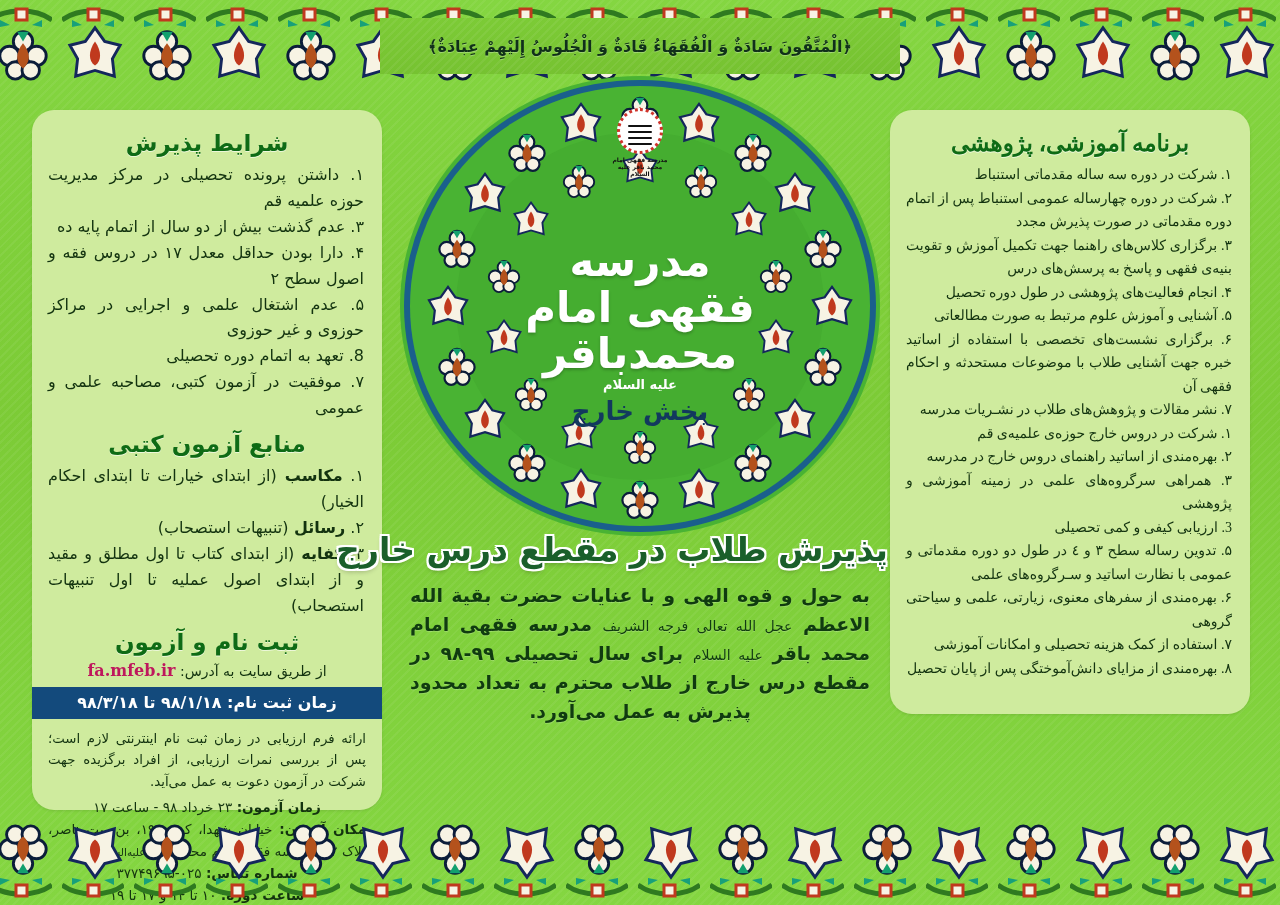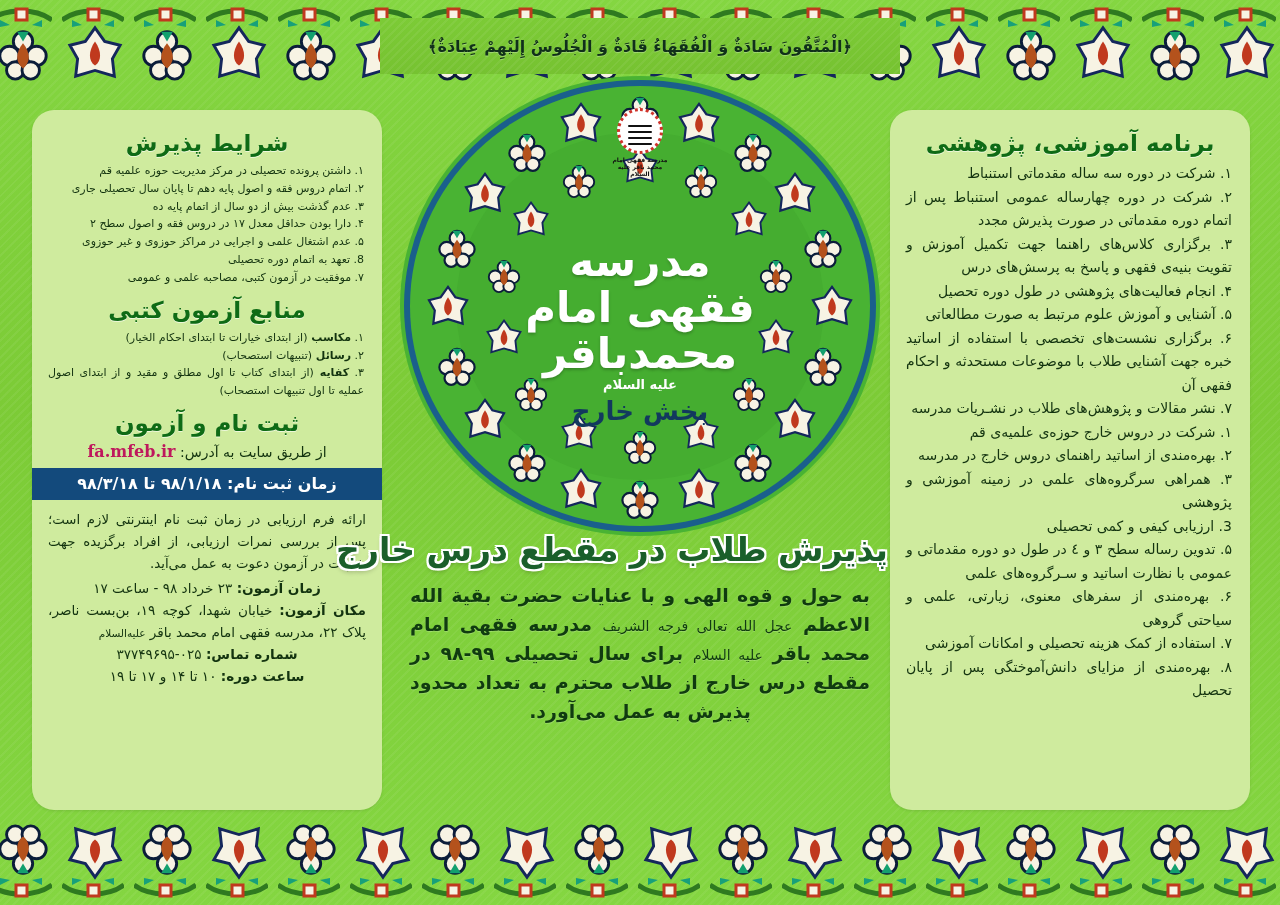--- a/index.html
+++ b/index.html
@@ -79,42 +79,42 @@
   .panel {
     position: absolute;
     top: 110px;
     width: 350px;
     background: #cfeb9e;
     border-radius: 22px;
     padding: 14px 16px 18px 16px;
     box-shadow: 0 1px 3px rgba(0,0,0,0.10);
   }
   .panel-left  { left: 32px;  height: 700px; }
-  .panel-right { right: 30px; height: 700px; width: 360px; }
+  .panel-right { right: 30px; height: 604px; width: 360px; font-family: Liberation Serif, serif; }
 
   .sec-title {
     text-align: center;
     color: #0e6b15;
     font-size: 23px;
     font-weight: bold;
     margin: 6px 0 6px 0;
     text-shadow: 0 1px 0 rgba(255,255,255,0.6);
     letter-spacing: -0.3px;
   }
   .sec-title.tight { margin-top: 10px; }
 
   ol.items, ul.items {
     list-style: none;
     padding: 0;
     margin: 0;
     direction: rtl;
   }
   ol.items li, ul.items li {
     color: #13330f;
-    font-size: 11px;
+    font-size: 16px;
     line-height: 1.62;
     text-align: justify;
     text-align-last: right;
     margin-bottom: 0px;
     padding-right: 2px;
   }
   .panel-right ol.items li { font-size: 14px; line-height: 1.68; }
 
   .num { font-weight: normal; }
   .bold-lead { font-weight: bold; }
@@ -542,21 +542,20 @@
 
   <div class="hadith-band">
     <div class="hadith-text">﴿الْمُتَّقُونَ سَادَةٌ وَ الْفُقَهَاءُ قَادَةٌ وَ الْجُلُوسُ إِلَيْهِمْ عِبَادَةٌ﴾</div>
   </div>
 
   <div class="panel panel-left">
 
     <div class="sec-title">شرایط پذیرش</div>
     <ol class="items" id="conditions-list">
         <li>۱. داشتن پرونده تحصیلی در مرکز مدیریت حوزه علمیه قم</li>
-        <li>۲. اتمام دروس فقه و اصول پایه دهم تا پایان سال تحصیلی جاری</li>
         <li>۳. عدم گذشت بیش از دو سال از اتمام پایه ده</li>
         <li>۴. دارا بودن حداقل معدل ۱۷ در دروس فقه و اصول سطح ۲</li>
         <li>۵. عدم اشتغال علمی و اجرایی در مراکز حوزوی و غیر حوزوی</li>
         <li>8. تعهد به اتمام دوره تحصیلی</li>
         <li>۷. موفقیت در آزمون کتبی، مصاحبه علمی و عمومی</li>
       </ol>
 
     <div class="sec-title tight">منابع آزمون کتبی</div>
     <ol class="items" id="sources-list">
         <li><span class="num">۱. </span><span class="bold-lead">مکاسب </span><span>(از ابتدای خیارات تا ابتدای احکام الخیار)</span></li>

